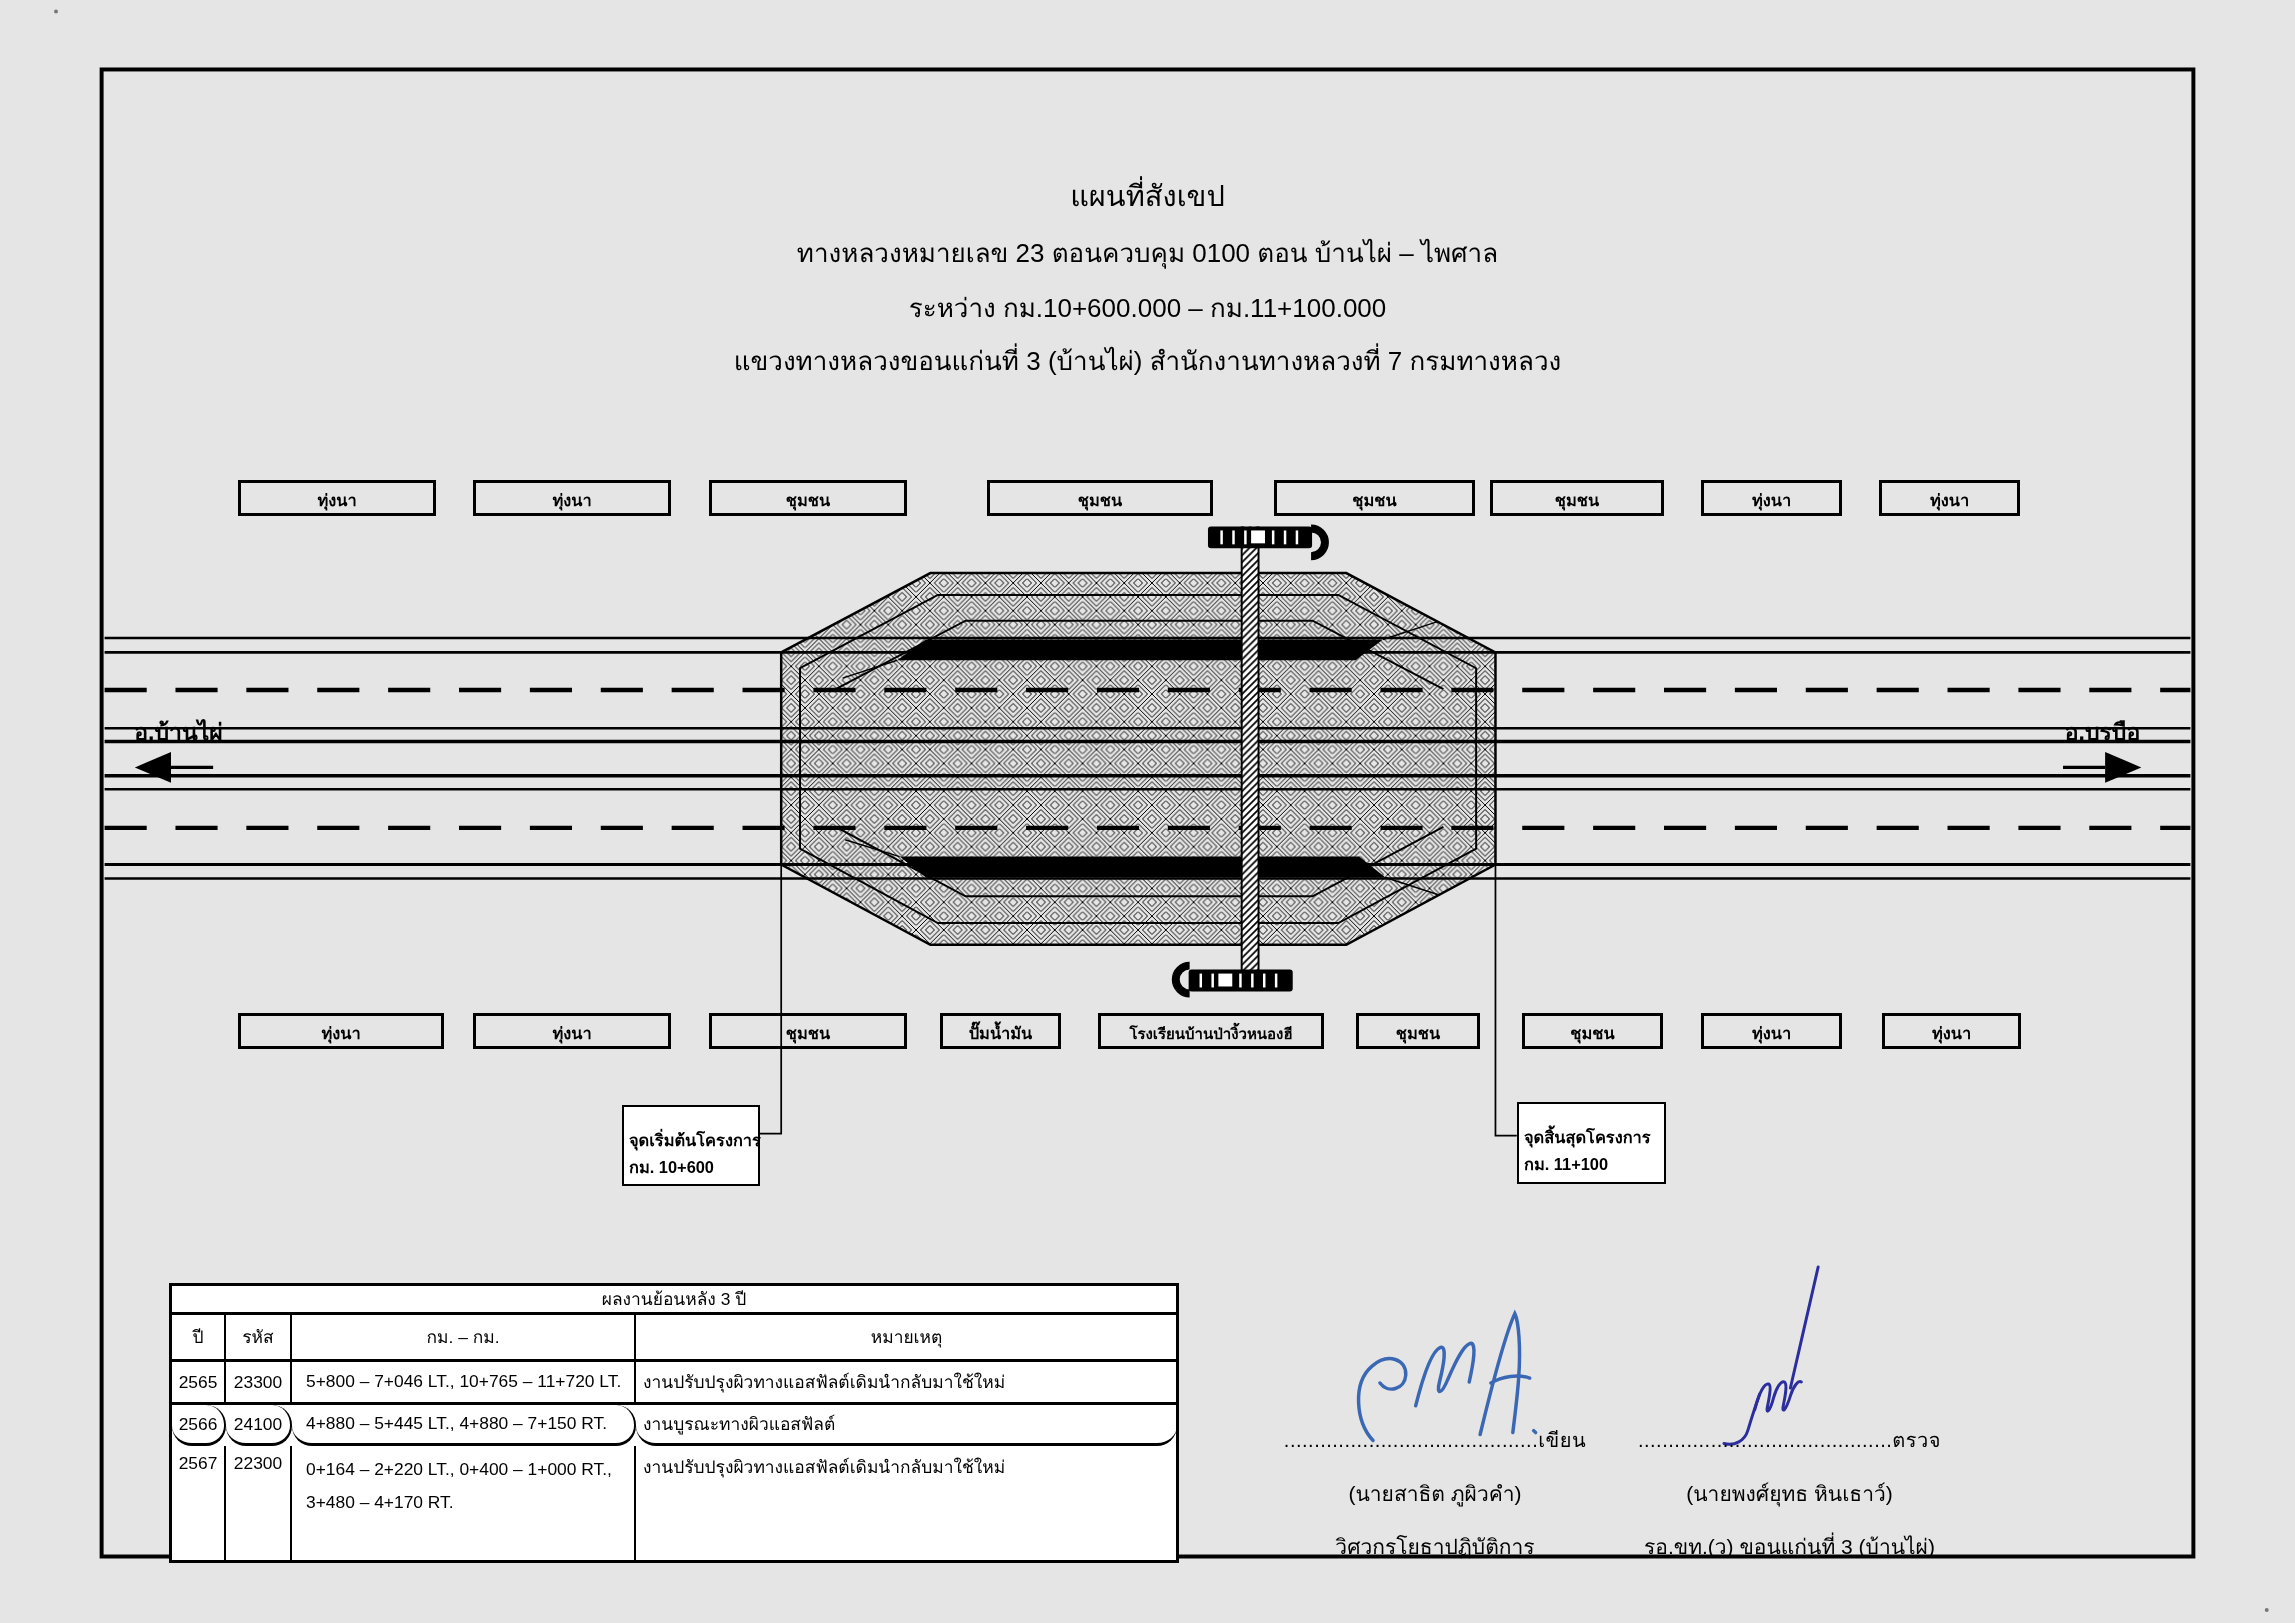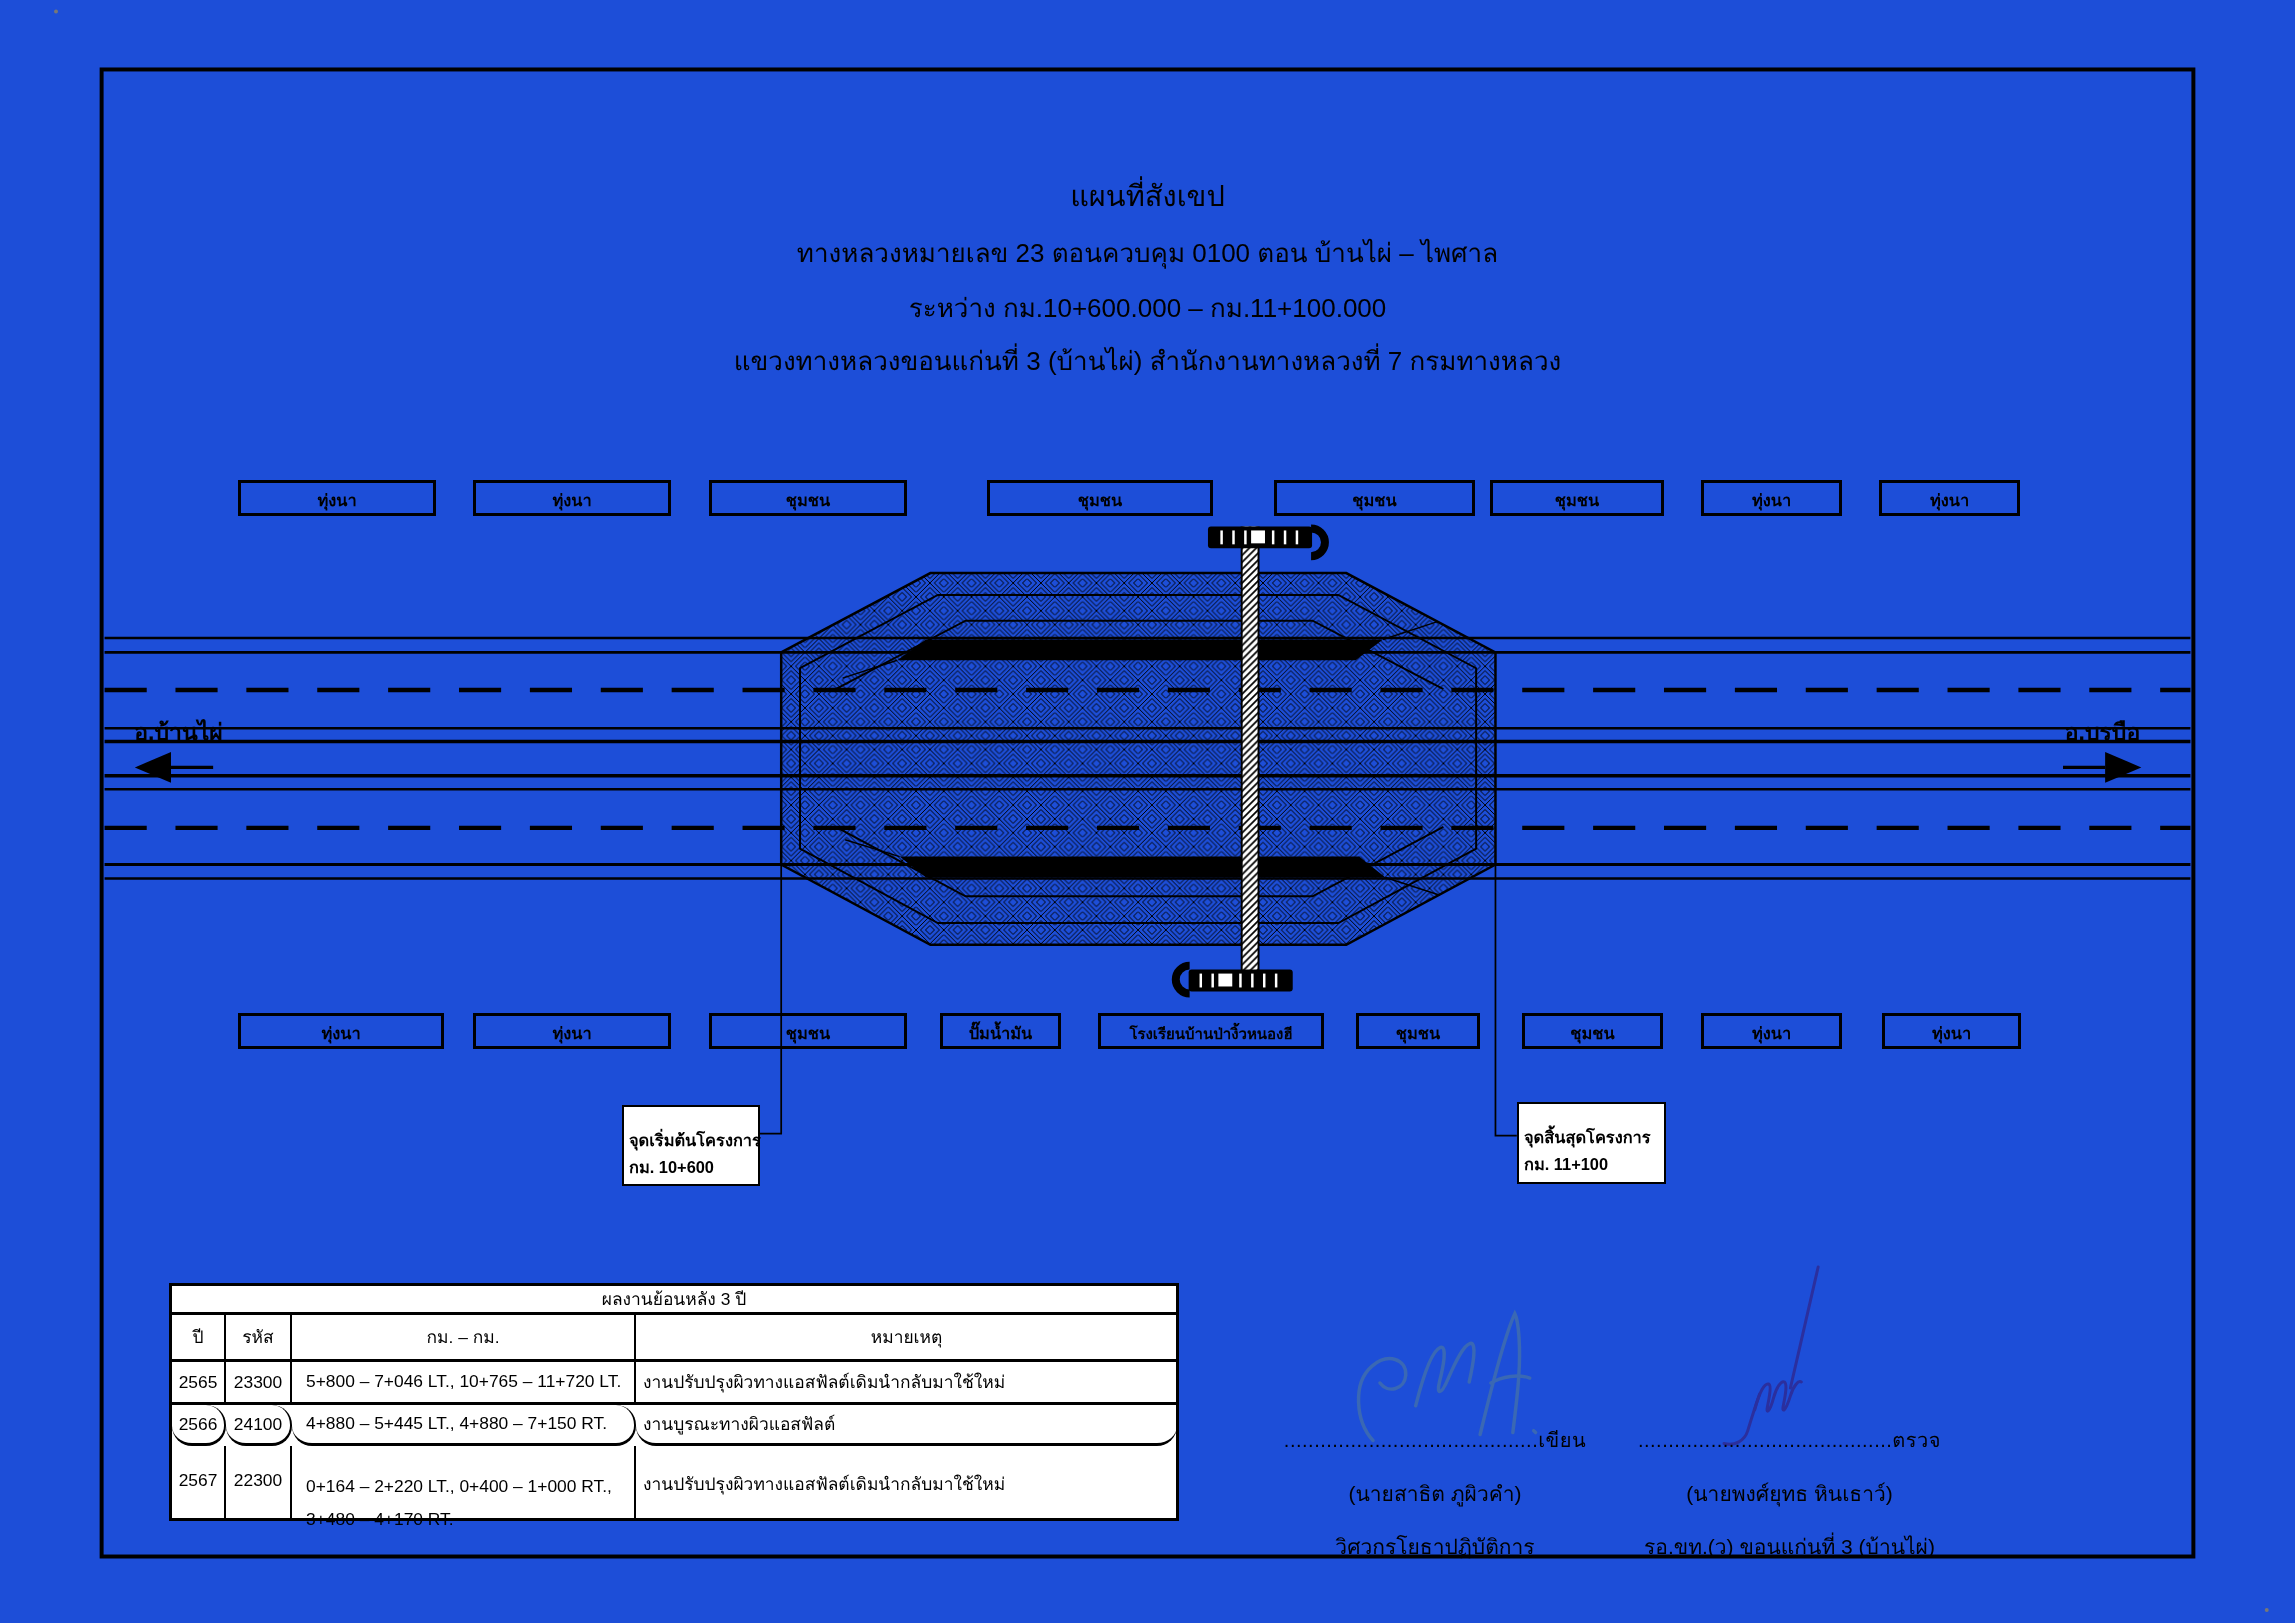--- a/index.html
+++ b/index.html
@@ -1,17 +1,17 @@
 <!DOCTYPE html>
 <html style="font-size:8px"><head>
 <meta charset="utf-8">
 <style>
   html,body{margin:0;padding:0;background:#fff;}
   .page{
-    position:relative;width:2295px;height:1623px;background:#1d4ed8;
+    position:relative;width:2295px;height:1623px;background:#e5e5e5;
     font-family:"Liberation Sans",sans-serif;color:#000;overflow:hidden;
   }
   .abs{position:absolute;}
   .title-line{position:absolute;left:0;width:2295px;text-align:center;white-space:nowrap;}
   .lbl-box{
     position:absolute;height:36px;border:3.5px solid #000;box-sizing:border-box;
     display:flex;align-items:flex-end;justify-content:center;
     font-size:16.4px;font-weight:bold;background:transparent;white-space:nowrap;
   }
   .dest-label{position:absolute;font-size:23px;font-weight:bold;text-align:center;white-space:nowrap;}
@@ -23,21 +23,21 @@
   .trow{display:grid;grid-template-columns:54px 66px 344px 541px;}
   .tcell{border-right:2px solid #000;border-bottom:3.5px solid #000;display:flex;align-items:center;box-sizing:border-box;font-size:17.4px;}
   .tcell:last-child{border-right:none;}
   .c-center{justify-content:center;text-align:center;}
   .c-left{justify-content:flex-start;padding-left:14px;}
   .cell-km{white-space:pre-line;line-height:1.9;}
   .title-row{height:26px;border-bottom:3.5px solid #000;display:flex;align-items:center;justify-content:center;font-size:17.4px;}
   .row-head .tcell{height:47px;}
   .row-d1 .tcell{height:43px;}
   .row-d2 .tcell{height:41px;border-radius:20px;}
-  .row-d3 .tcell{height:72px;border-bottom:none;align-items:flex-start;padding-top:24px;}
+  .row-d3 .tcell{height:114px;border-bottom:none;align-items:flex-start;padding-top:7px;}
   .sigblock{position:absolute;text-align:center;white-space:nowrap;}
   .sig-dots{font-size:20px;letter-spacing:0.5px;}
   .sig-name{font-size:21px;margin-top:21px;}
   .sig-role{font-size:21px;margin-top:20px;}
 </style>
 </head>
 <body>
 
 <div class="page">
 

